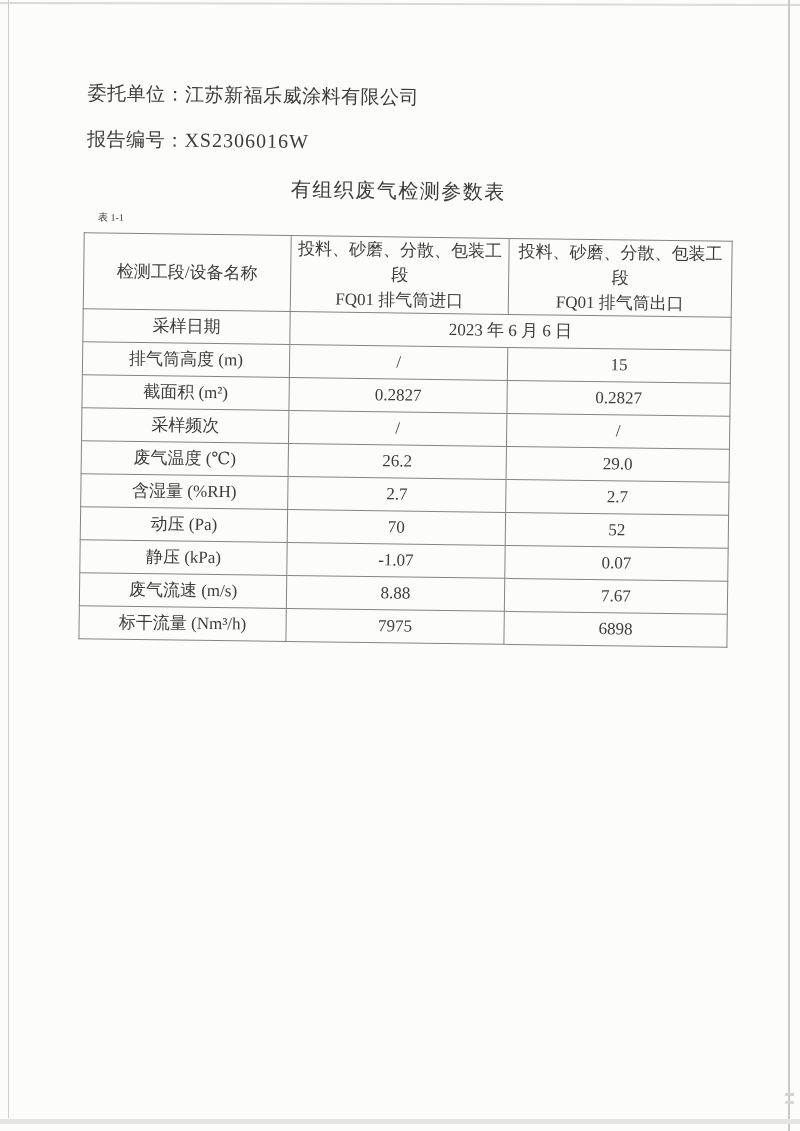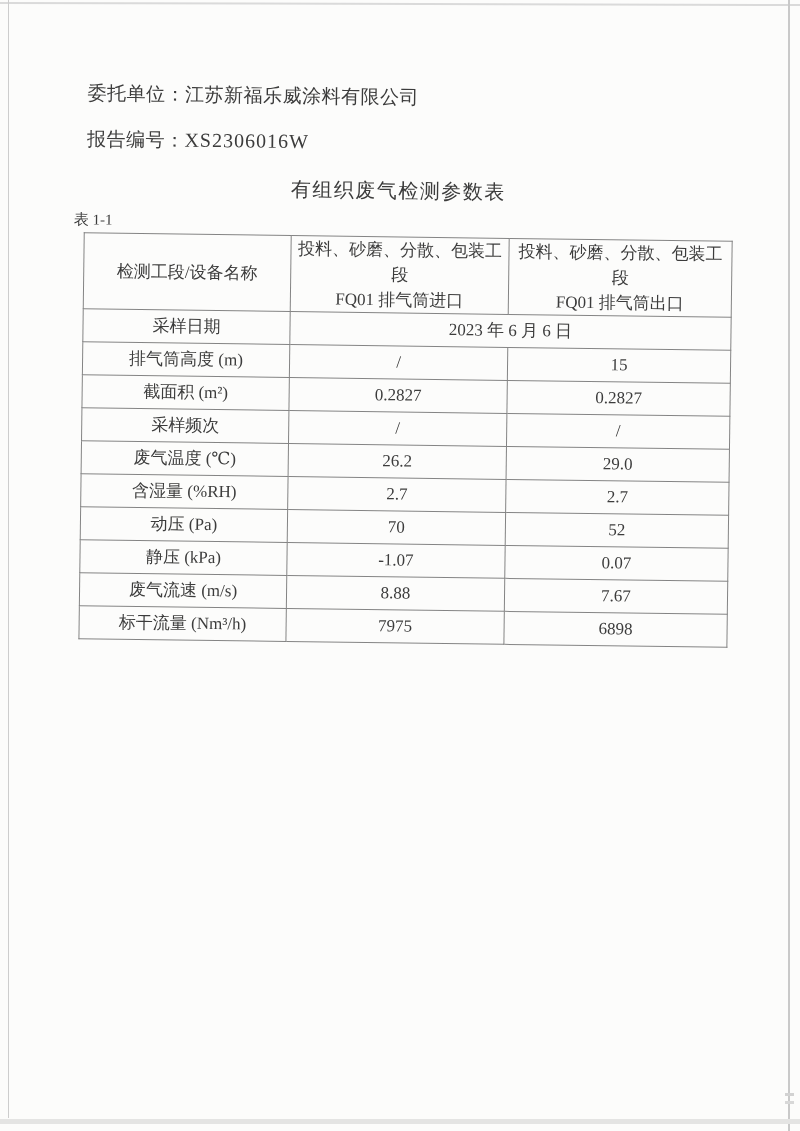--- a/index.html
+++ b/index.html
@@ -54,23 +54,23 @@
     margin: 0;
     text-align: center;
     font-size: 20px;
     font-weight: normal;
     letter-spacing: 1.5px;
   }
 
   .table-caption {
     position: absolute;
     top: 210px;
-    left: 76px;
+    left: 100px;
     margin: 0;
-    font-size: 15px;
+    font-size: 10px;
   }
 
   table.params {
     position: absolute;
     top: 232px;
     left: 86px;
     width: 648px;
     border-collapse: collapse;
     table-layout: fixed;
   }

